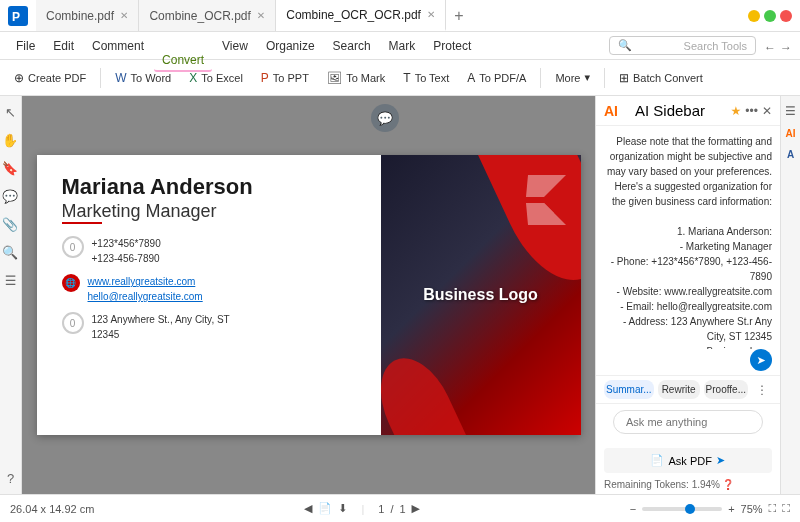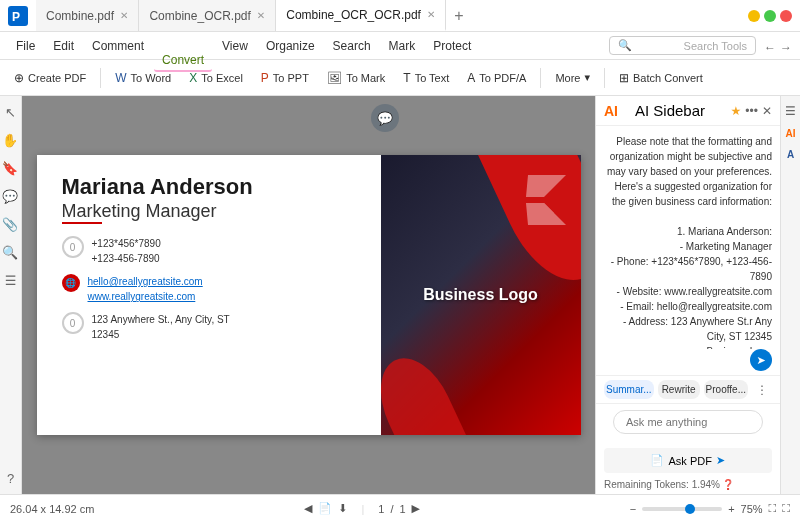--- a/index.html
+++ b/index.html
@@ -211,22 +211,22 @@
           <div class="doc-circle">0</div>
           <div class="doc-info">
             <div>+123*456*7890</div>
             <div>+123-456-7890</div>
           </div>
         </div>
 
         <div class="doc-row">
           <div class="doc-web-icon">🌐</div>
           <div class="doc-info">
+            <div class="doc-link">www.reallygreatsite.com</div>
             <div class="doc-link">hello@reallygreatsite.com</div>
-            <div class="doc-link">www.reallygreatsite.com</div>
           </div>
         </div>
 
         <div class="doc-row">
           <div class="doc-circle">0</div>
           <div class="doc-info">
             <div>123 Anywhere St., Any City, ST</div>
             <div>12345</div>
           </div>
         </div>

